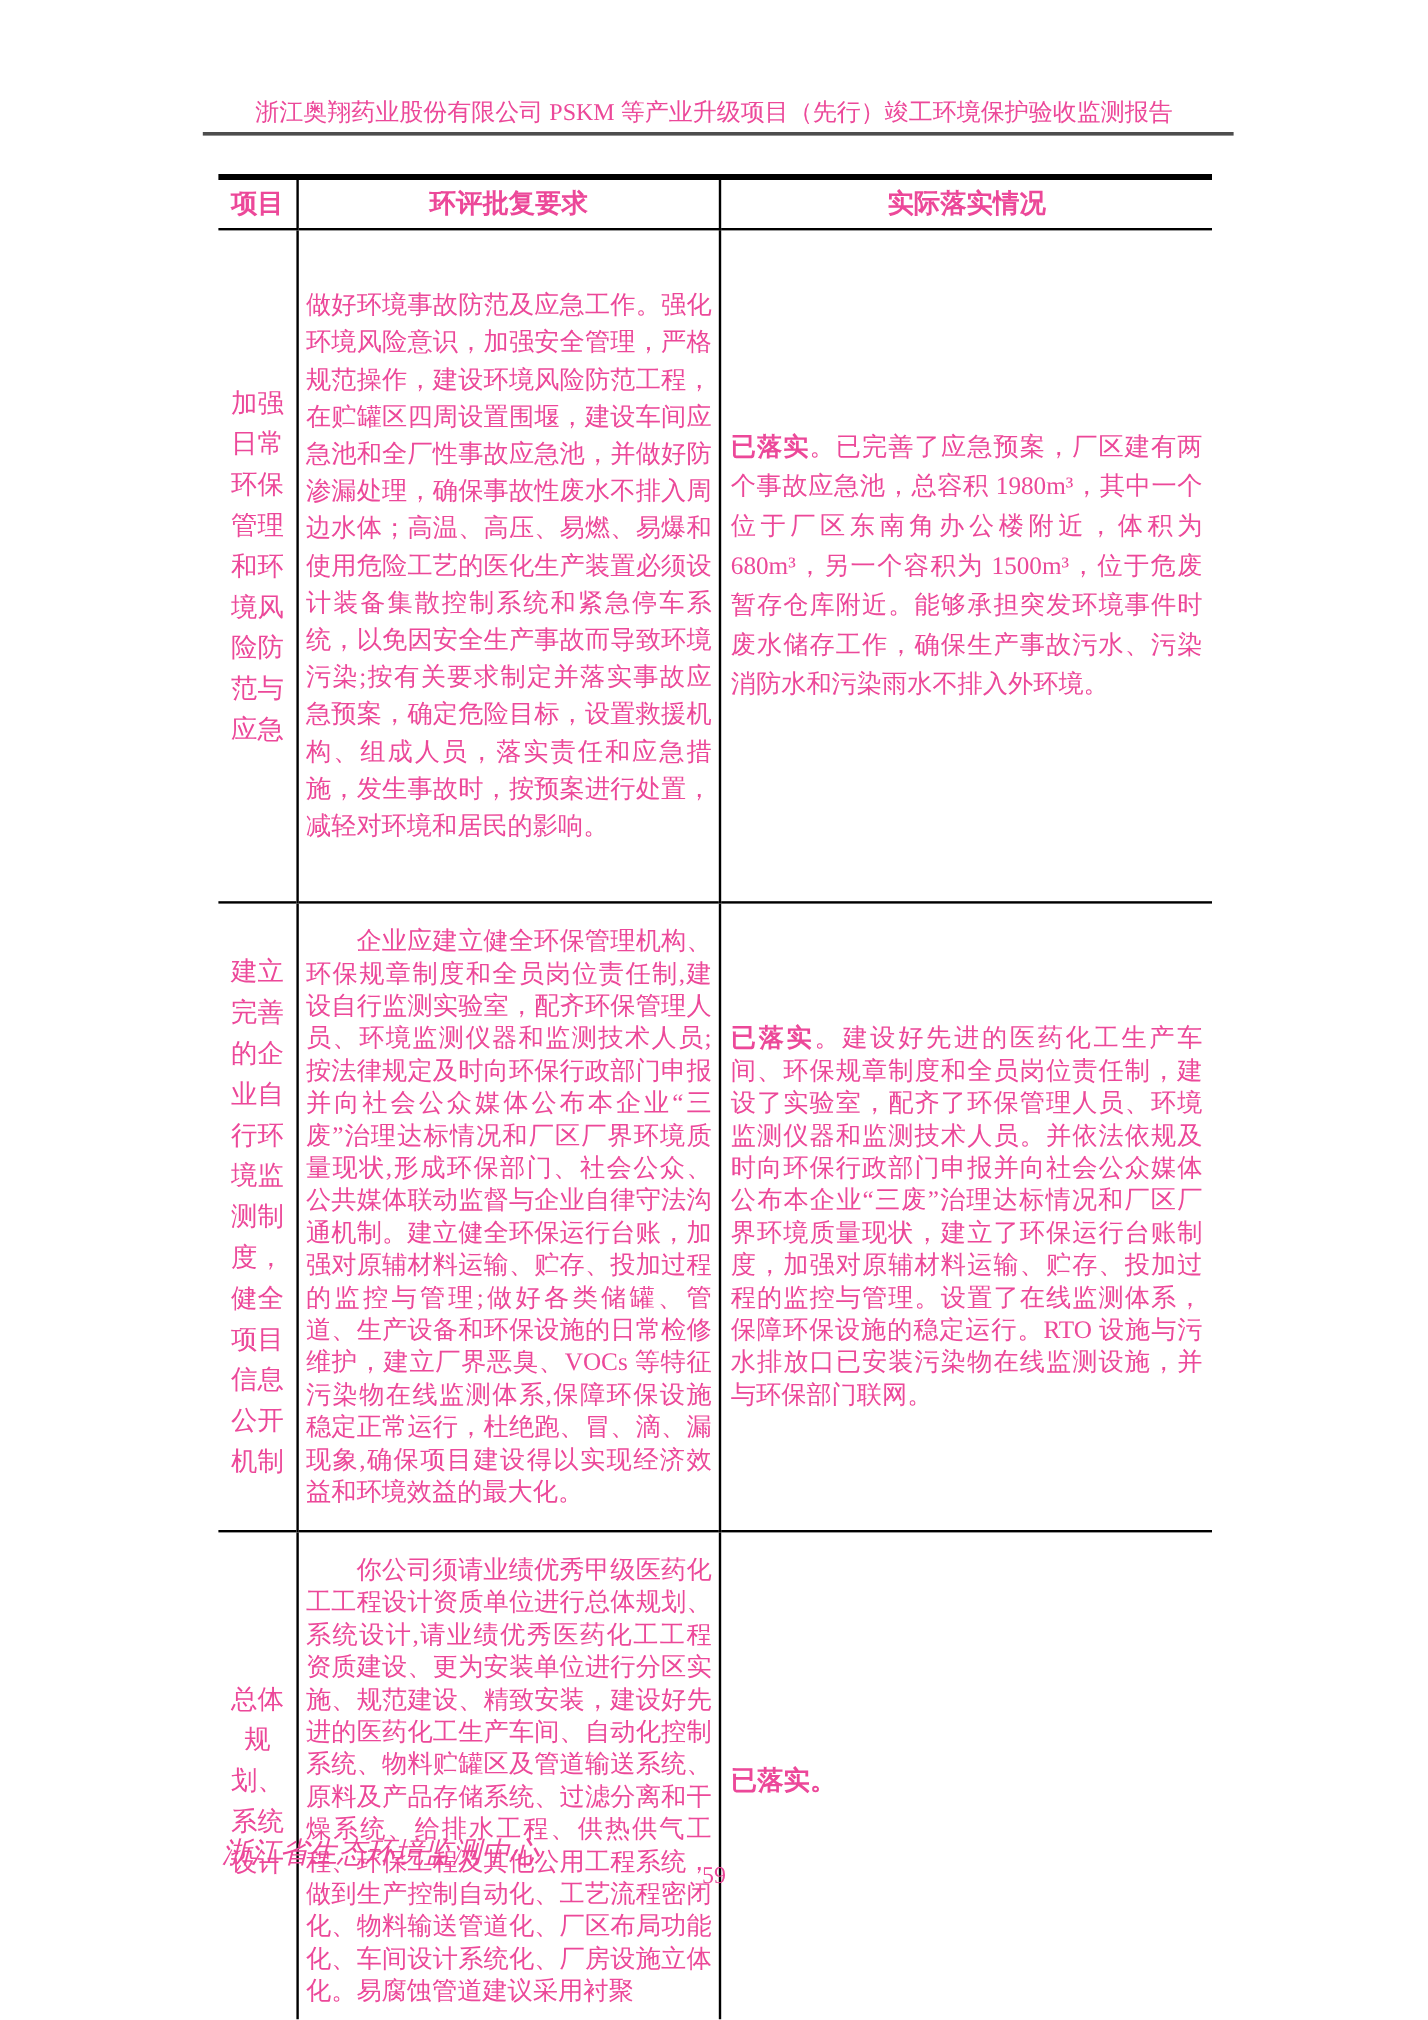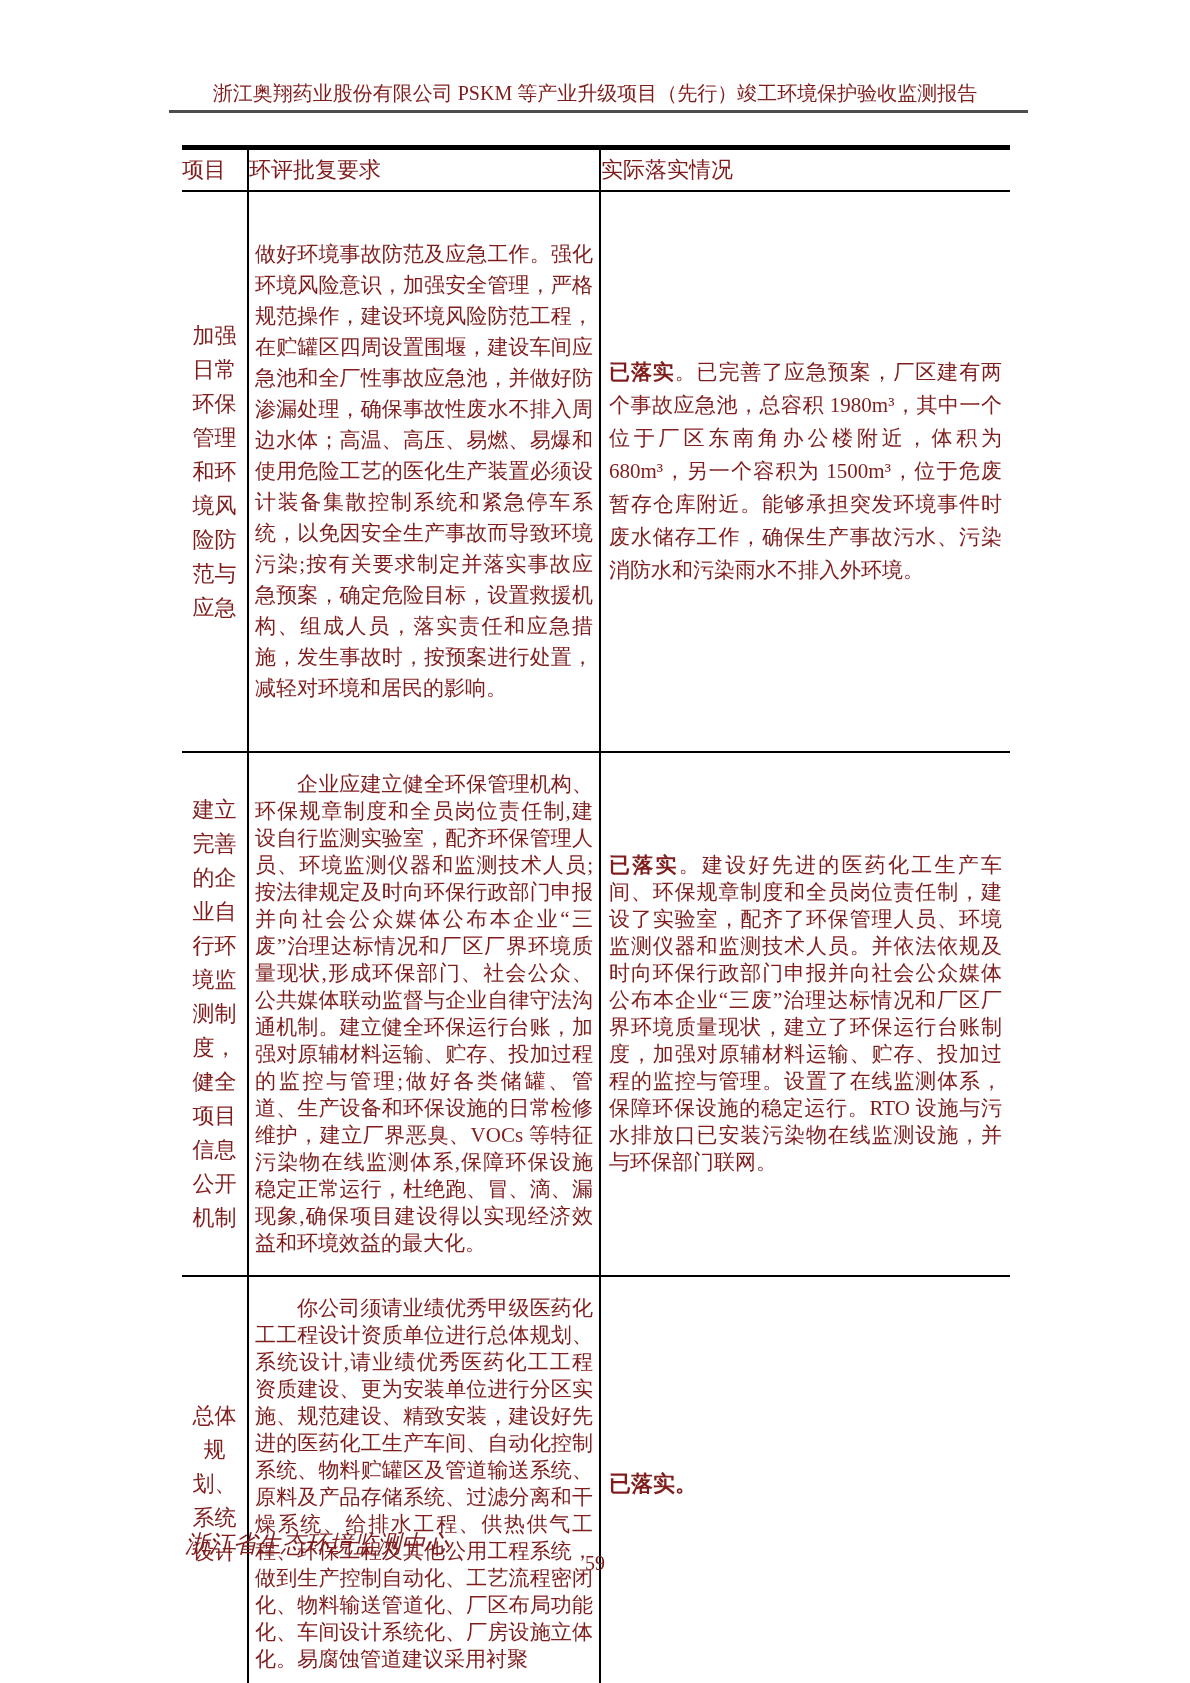--- a/index.html
+++ b/index.html
@@ -5,21 +5,21 @@
   html, body {
     margin: 0;
     padding: 0;
     background: #ffffff;
   }
   .page {
     position: relative;
     width: 1190px;
     height: 1683px;
     background: #ffffff;
-    color: #7f1d1d;
+    color: #ec4899;
     font-family: "Liberation Serif", "DejaVu Serif", serif;
     overflow: hidden;
   }
   .doc-header {
     position: absolute;
     top: 80px;
     left: 0;
     width: 100%;
     text-align: center;
     font-size: 20px;
@@ -42,22 +42,22 @@
     border-collapse: collapse;
     border-top: 5px solid #000;
     border-bottom: 5px solid #000;
   }
   .report-table col.c1 { width: 66px; }
   .report-table col.c2 { width: 352px; }
   .report-table col.c3 { width: 410px; }
   .report-table th {
     height: 40px;
     font-size: 22px;
-    font-weight: normal;
-    text-align: left;
+    font-weight: bold;
+    text-align: center;
     vertical-align: middle;
     border-bottom: 2px solid #000;
     padding: 0;
   }
   .report-table td {
     vertical-align: middle;
     padding: 0;
   }
   .report-table th:nth-child(2),
   .report-table td:nth-child(2) {

